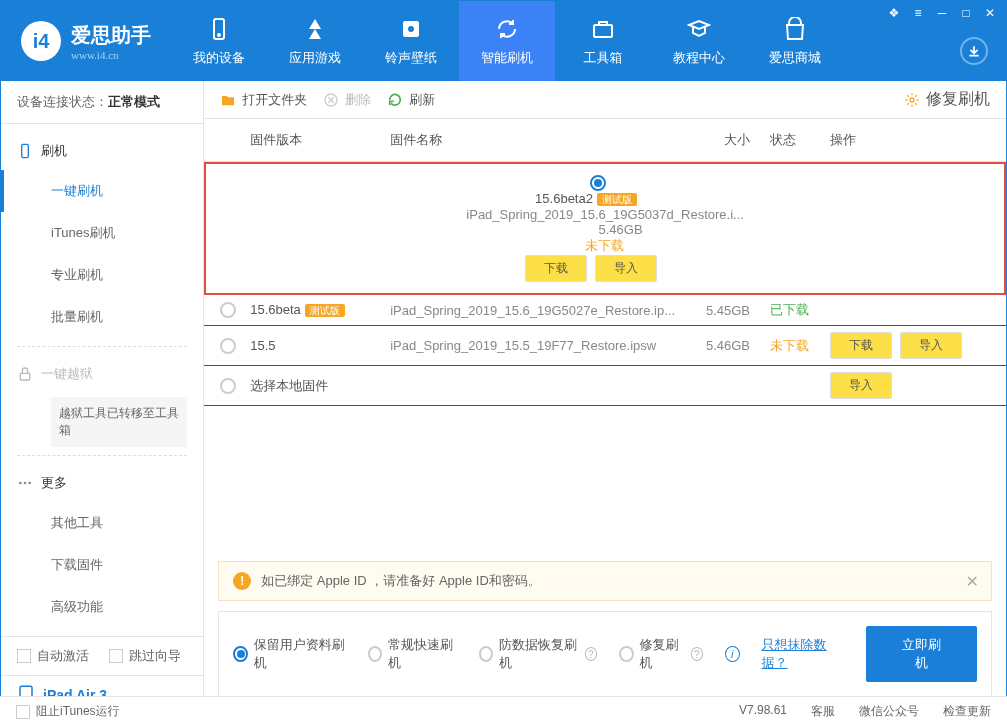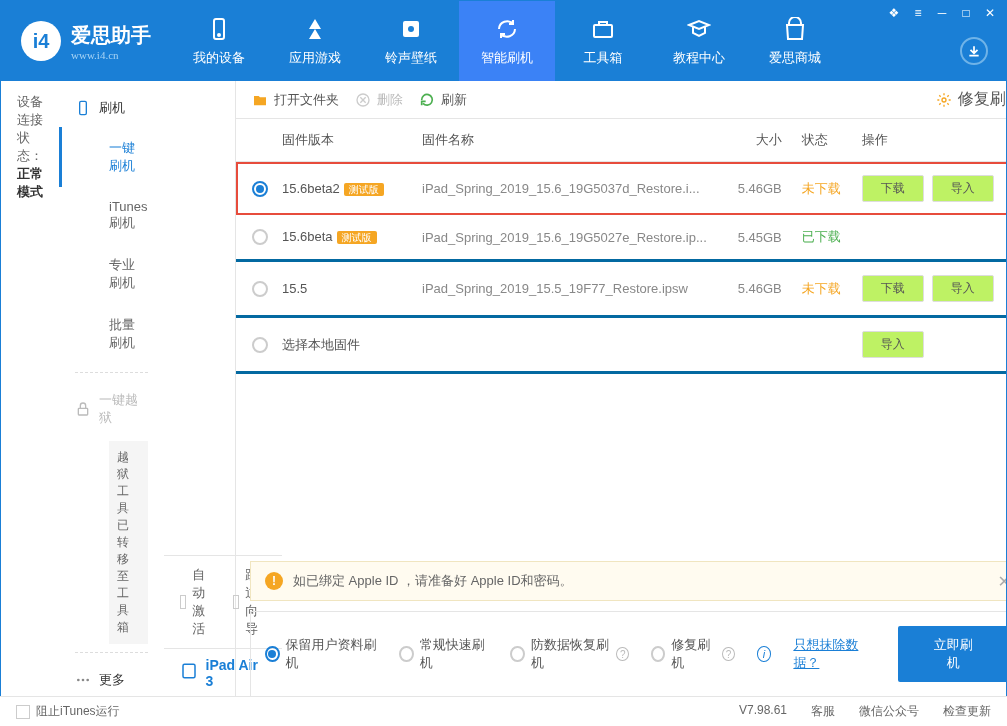--- a/index.html
+++ b/index.html
@@ -22,21 +22,21 @@
     
     .window-controls { position: absolute; top: 0; right: 0; display: flex; gap: 8px; padding: 4px 8px; }
     .window-ctrl { width: 16px; height: 16px; color: #fff; cursor: pointer; font-size: 12px; display: flex; align-items: center; justify-content: center; }
     
     .download-badge { position: absolute; right: 18px; top: 36px; width: 28px; height: 28px; border: 2px solid #6fb3e8; border-radius: 50%; display: flex; align-items: center; justify-content: center; color: #fff; }
     
     
     .body-area { display: flex; height: 616px; }
     
     
-    .sidebar { width: 235px; border-right: 1px solid #e5e5e5; display: flex; }
+    .sidebar { width: 235px; border-right: 1px solid #e5e5e5; display: flex; flex-direction: column; }
     .device-status { padding: 12px 16px; font-size: 13px; border-bottom: 1px solid #e5e5e5; }
     .device-status-label { color: #666; }
     .device-status-value { color: #333; font-weight: bold; }
     
     .sidebar-section { padding: 8px 0; }
     .sidebar-section-header { display: flex; align-items: center; padding: 10px 16px; font-size: 13px; color: #333; cursor: pointer; }
     .sidebar-section-header.with-icon { gap: 8px; }
     .sidebar-icon { width: 16px; height: 16px; display: flex; align-items: center; justify-content: center; }
     .sidebar-item { display: flex; align-items: center; padding: 12px 16px 12px 50px; font-size: 13px; color: #666; cursor: pointer; }
     .sidebar-item.active { color: #1a7fd6; position: relative; }
@@ -64,33 +64,33 @@
     
     
     .table-header { display: flex; padding: 12px 16px; font-size: 13px; color: #555; border-bottom: 1px solid #e5e5e5; }
     .col-radio { width: 30px; }
     .col-version { width: 140px; }
     .col-name { flex: 1; }
     .col-size { width: 75px; text-align: right; }
     .col-status { width: 80px; padding-left: 20px; }
     .col-action { width: 160px; }
     
-    .table-row { display: flex; align-items: center; padding: 13px 16px; font-size: 13px; border-bottom: 3px solid #0369a1; }
-    .table-row.highlighted { border: 2px solid #e74c3c; padding: 11px 14px; }
+    .table-row { display: flex; align-items: center; padding: 6px 16px; font-size: 13px; border-bottom: 1px solid #0369a1; }
+    .table-row.highlighted { border: 2px solid #e74c3c; padding: 11px 4px; flex-direction: column; }
     .radio-indicator { width: 16px; height: 16px; border: 2px solid #ccc; border-radius: 50%; display: flex; align-items: center; justify-content: center; }
     .radio-indicator.selected { border-color: #1a7fd6; }
     .radio-indicator.selected::after { content: ''; width: 8px; height: 8px; background: #1a7fd6; border-radius: 50%; }
     .version-text { color: #555; }
     .beta-badge { background: #f5a623; color: #fff; font-size: 10px; padding: 1px 5px; border-radius: 2px; margin-left: 4px; }
     .firmware-name { color: #888; white-space: nowrap; overflow: hidden; text-overflow: ellipsis; }
     .size-text { color: #888; }
     .status-not-downloaded { color: #f5a623; }
     .status-downloaded { color: #4caf50; }
     .action-btns { display: flex; gap: 8px; }
-    .action-btn { border: 1px solid #ddd; background: #bef264; padding: 4px 18px; font-size: 12px; color: #555; cursor: pointer; border-radius: 2px; }
+    .action-btn { border: 1px solid #ddd; background: #fde047; padding: 4px 18px; font-size: 12px; color: #555; cursor: pointer; border-radius: 2px; }
     
     
     .notice-bar { margin: 0 14px 10px 14px; background: #fffbf0; border: 1px solid #f0e5c0; padding: 10px 14px; display: flex; align-items: center; gap: 10px; font-size: 13px; color: #666; position: relative; }
     .notice-icon { width: 18px; height: 18px; background: #f5a623; border-radius: 50%; color: #fff; display: flex; align-items: center; justify-content: center; font-size: 12px; font-weight: bold; }
     .notice-close { position: absolute; right: 12px; color: #aaa; cursor: pointer; font-size: 16px; }
     
     
     .flash-options { margin: 0 14px 0 14px; border: 1px solid #e5e5e5; padding: 14px; display: flex; align-items: center; gap: 22px; font-size: 13px; }
     .flash-option { display: flex; align-items: center; gap: 6px; color: #555; cursor: pointer; }
     .flash-radio { width: 16px; height: 16px; border: 2px solid #ccc; border-radius: 50%; display: flex; align-items: center; justify-content: center; }

